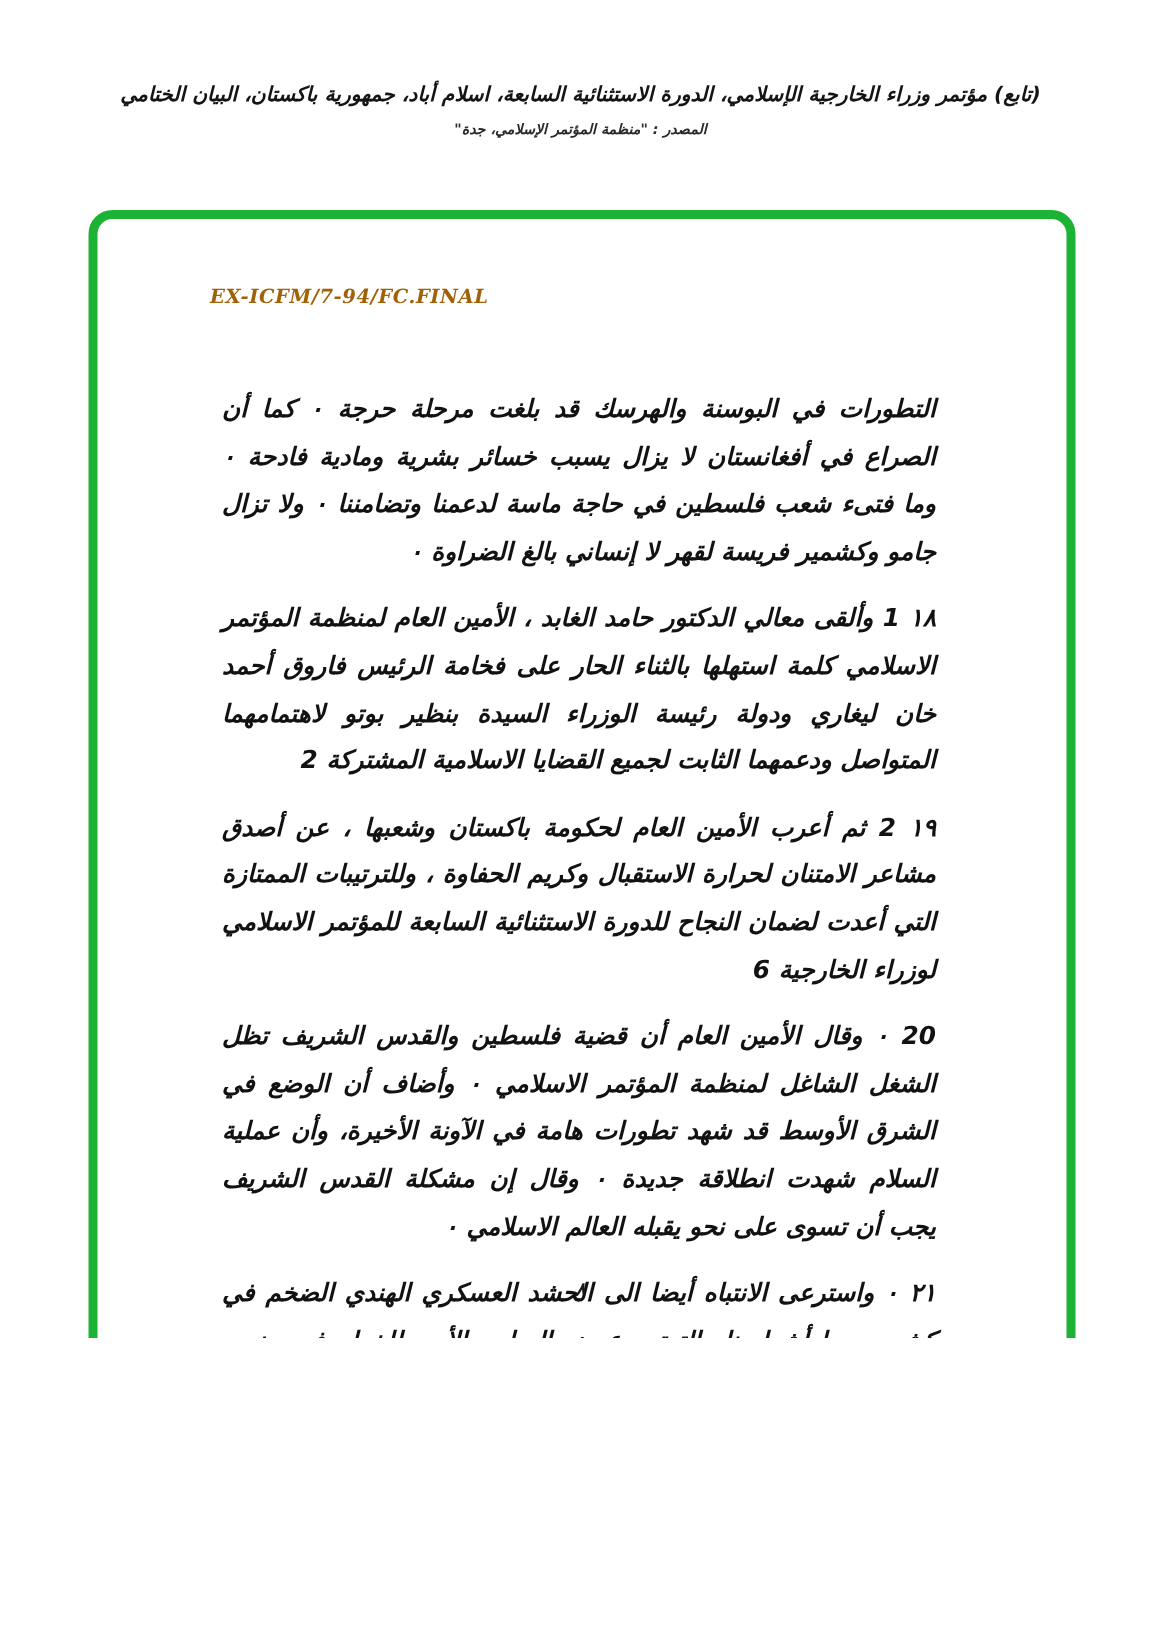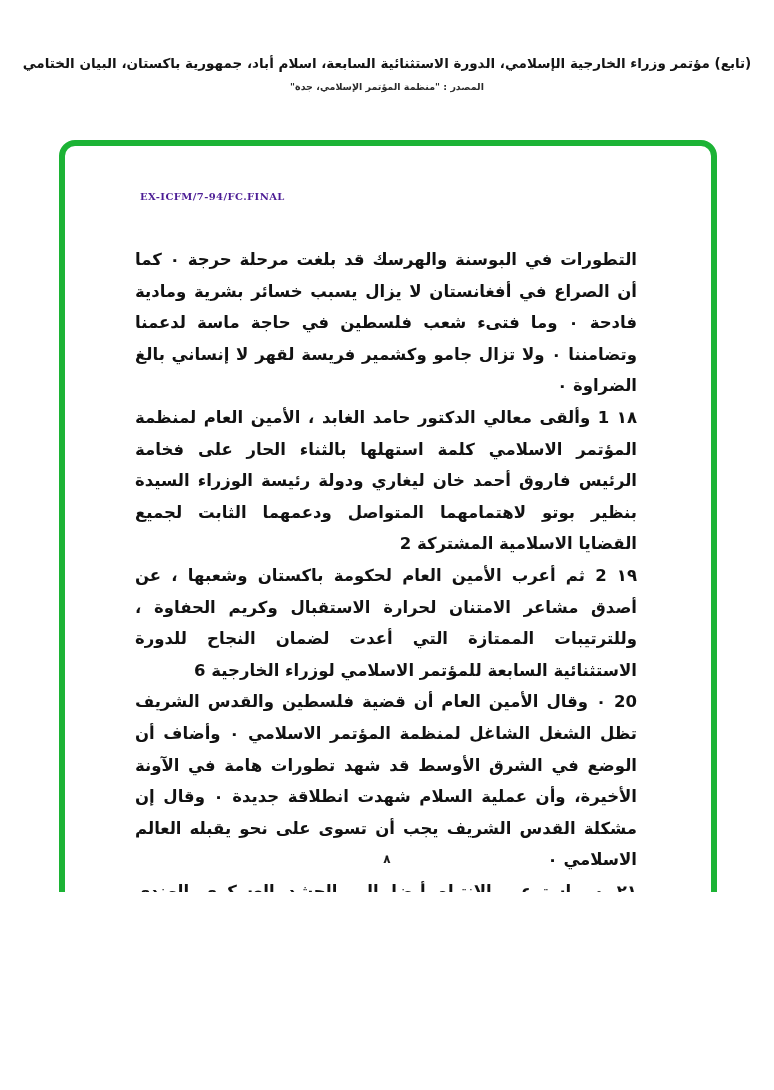--- a/index.html
+++ b/index.html
@@ -5,20 +5,21 @@
   html,body{margin:0;padding:0;}
   body{background:#ffffff;}
   .page{
     position:relative;
     width:774px;
     height:892px;
     background:#ffffff;
     overflow:hidden;
     font-family:"DejaVu Sans",sans-serif;
     color:#161616;
+    font-style:italic;
   }
   .header{
     position:absolute;
     top:55px;
     left:0;
     right:0;
     text-align:center;
     direction:rtl;
   }
   .header-line1{
@@ -42,39 +43,39 @@
     border:6px solid #1cb335;
     border-radius:16px;
     background:#ffffff;
   }
   .doc-ref{
     position:absolute;
     left:140px;
     top:191px;
     font-family:"DejaVu Serif","Liberation Serif",serif;
     font-weight:bold;
-    font-size:10px;
+    font-size:13px;
     letter-spacing:0.4px;
-    color:#4c1d95;
+    color:#a16207;
     text-align:right;
   }
   .doc-body{
     position:absolute;
     top:244px;
     right:137px;
     width:502px;
     direction:rtl;
     text-align:justify;
     font-size:16.5px;
     font-weight:bold;
     line-height:31.6px;
     color:#121212;
   }
   .doc-body p{
-    margin:0;
+    margin:13px;
     padding:0;
     text-align:justify;
     text-align-last:right;
   }
   .page-num{
     position:absolute;
     left:0;
     right:0;
     bottom:26px;
     text-align:center;

